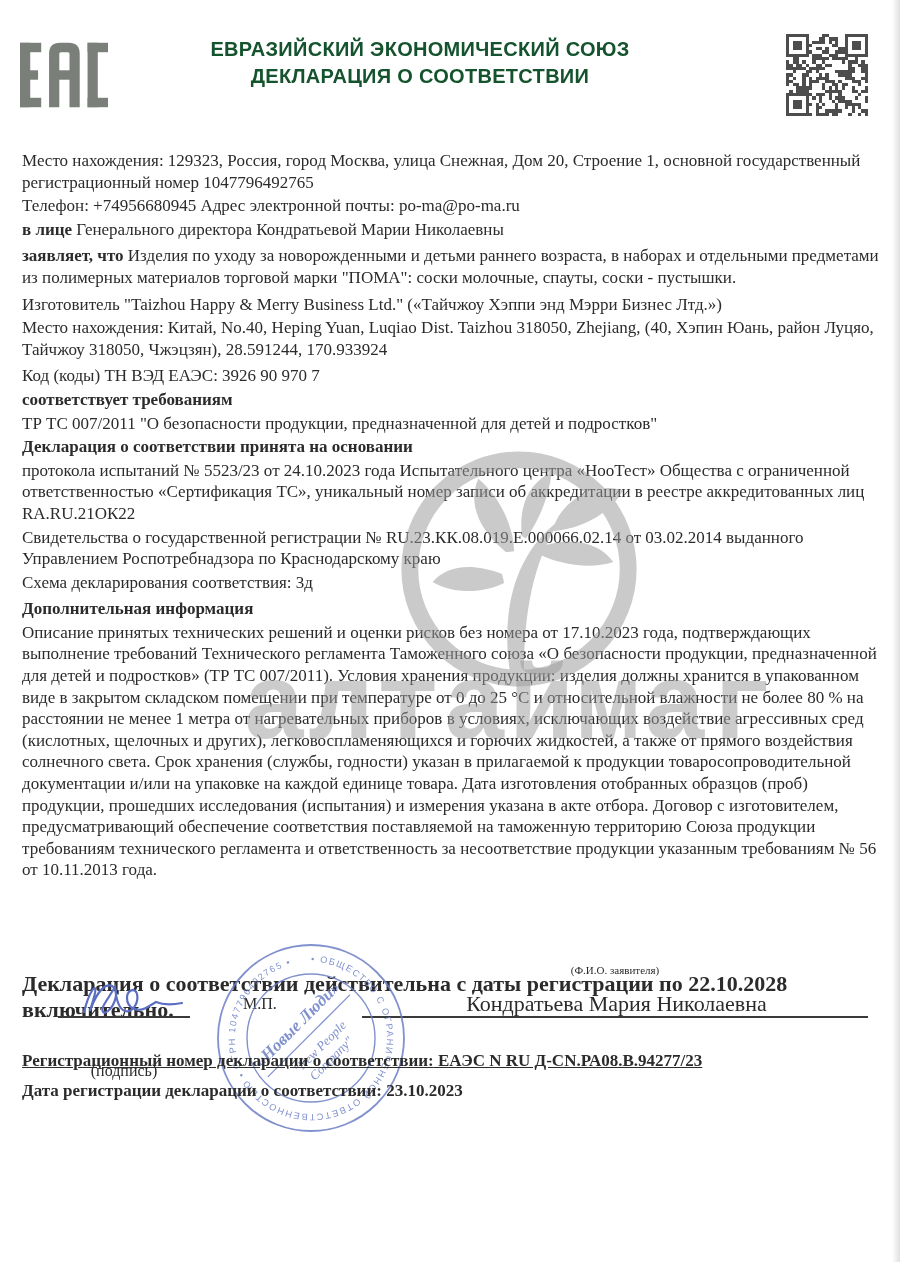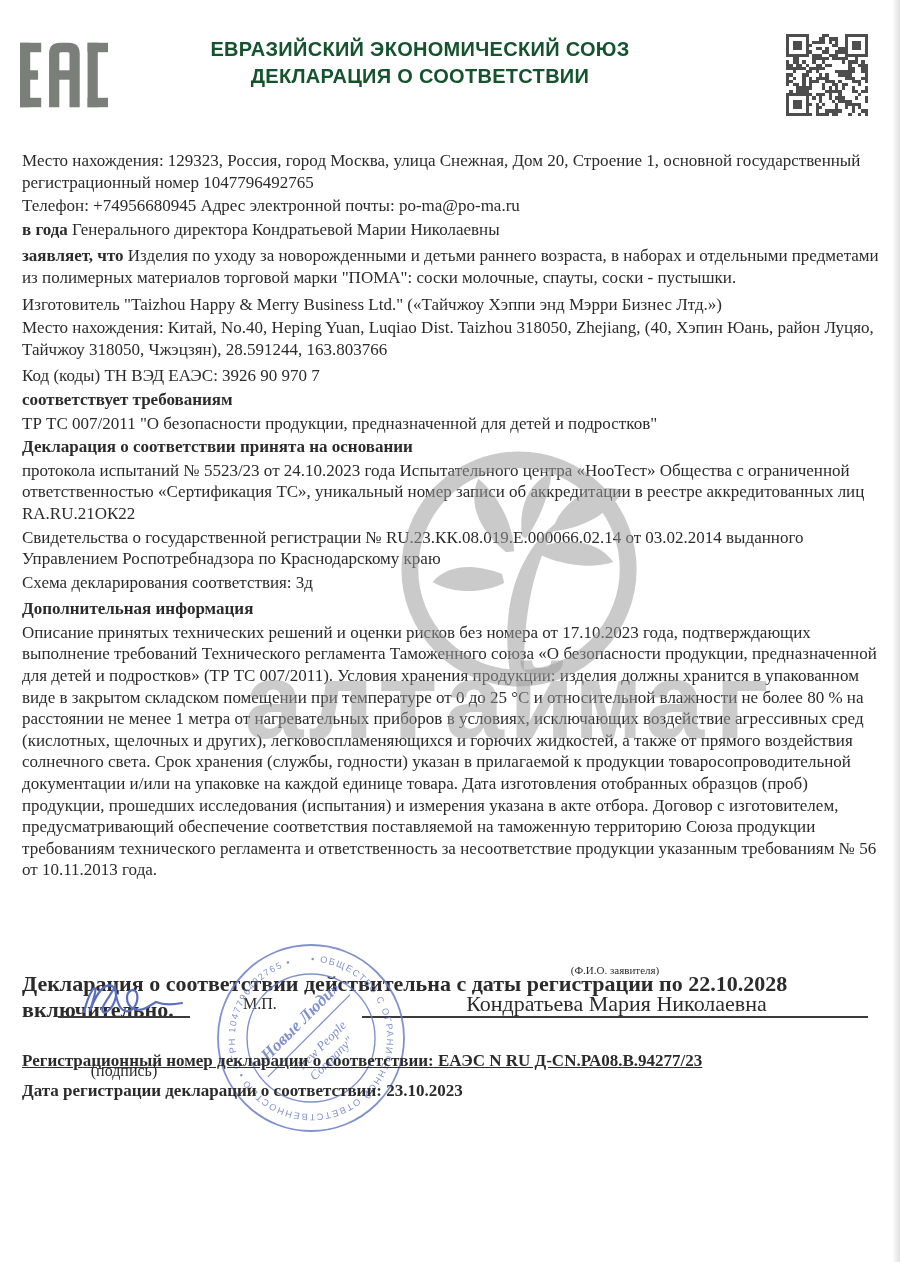--- a/index.html
+++ b/index.html
@@ -391,24 +391,24 @@
       <rect x="14" y="24" width="1" height="1" fill="#4d4d4d"></rect>
       <rect x="15" y="24" width="1" height="1" fill="#4d4d4d"></rect>
       <rect x="19" y="24" width="1" height="1" fill="#4d4d4d"></rect>
       <rect x="22" y="24" width="1" height="1" fill="#4d4d4d"></rect>
       <rect x="24" y="24" width="1" height="1" fill="#4d4d4d"></rect>
     </svg>
 
   <div class="body-text">
     <p>Место нахождения: 129323, Россия, город Москва, улица Снежная, Дом 20, Строение 1, основной государственный регистрационный номер 1047796492765</p>
     <p>Телефон: +74956680945 Адрес электронной почты: po-ma@po-ma.ru</p>
-    <p><b class="lead">в года</b><span> Генерального директора Кондратьевой Марии Николаевны</span></p>
+    <p><b class="lead">в лице</b><span> Генерального директора Кондратьевой Марии Николаевны</span></p>
     <p class="gap"><b class="lead">заявляет, что</b><span> Изделия по уходу за новорожденными и детьми раннего возраста, в наборах и отдельными предметами из полимерных материалов торговой марки "ПОМА": соски молочные, спауты, соски - пустышки.</span></p>
     <p class="gap">Изготовитель "Taizhou Happy &amp; Merry Business Ltd." («Тайчжоу Хэппи энд Мэрри Бизнес Лтд.»)</p>
-    <p>Место нахождения: Китай, No.40, Heping Yuan, Luqiao Dist. Taizhou 318050, Zhejiang, (40, Хэпин Юань, район Луцяо, Тайчжоу 318050, Чжэцзян), 28.591244, 163.803766</p>
+    <p>Место нахождения: Китай, No.40, Heping Yuan, Luqiao Dist. Taizhou 318050, Zhejiang, (40, Хэпин Юань, район Луцяо, Тайчжоу 318050, Чжэцзян), 28.591244, 170.933924</p>
     <p class="gap">Код (коды) ТН ВЭД ЕАЭС: 3926 90 970 7</p>
     <p class="bold-line">соответствует требованиям</p>
     <p>ТР ТС 007/2011 "О безопасности продукции, предназначенной для детей и подростков"</p>
     <p class="bold-line">Декларация о соответствии принята на основании</p>
     <p>протокола испытаний № 5523/23 от 24.10.2023 года Испытательного центра «НооТест» Общества с ограниченной ответственностью «Сертификация ТС», уникальный номер записи об аккредитации в реестре аккредитованных лиц RA.RU.21ОК22</p>
     <p>Свидетельства о государственной регистрации № RU.23.КК.08.019.Е.000066.02.14 от 03.02.2014 выданного Управлением Роспотребнадзора по Краснодарскому краю</p>
     <p>Схема декларирования соответствия: 3д</p>
     <p class="bold-line gap">Дополнительная информация</p>
     <p>Описание принятых технических решений и оценки рисков без номера от 17.10.2023 года, подтверждающих выполнение требований Технического регламента Таможенного союза «О безопасности продукции, предназначенной для детей и подростков» (ТР ТС 007/2011). Условия хранения продукции: изделия должны хранится в упакованном виде в закрытом складском помещении при температуре от 0 до 25 °С и относительной влажности не более 80 % на расстоянии не менее 1 метра от нагревательных приборов в условиях, исключающих воздействие агрессивных сред (кислотных, щелочных и других), легковоспламеняющихся и горючих жидкостей, а также от прямого воздействия солнечного света. Срок хранения (службы, годности) указан в прилагаемой к продукции товаросопроводительной документации и/или на упаковке на каждой единице товара. Дата изготовления отобранных образцов (проб) продукции, прошедших исследования (испытания) и измерения указана в акте отбора. Договор с изготовителем, предусматривающий обеспечение соответствия поставляемой на таможенную территорию Союза продукции требованиям технического регламента и ответственность за несоответствие продукции указанным требованиям № 56 от 10.11.2013 года.</p>
   </div>

